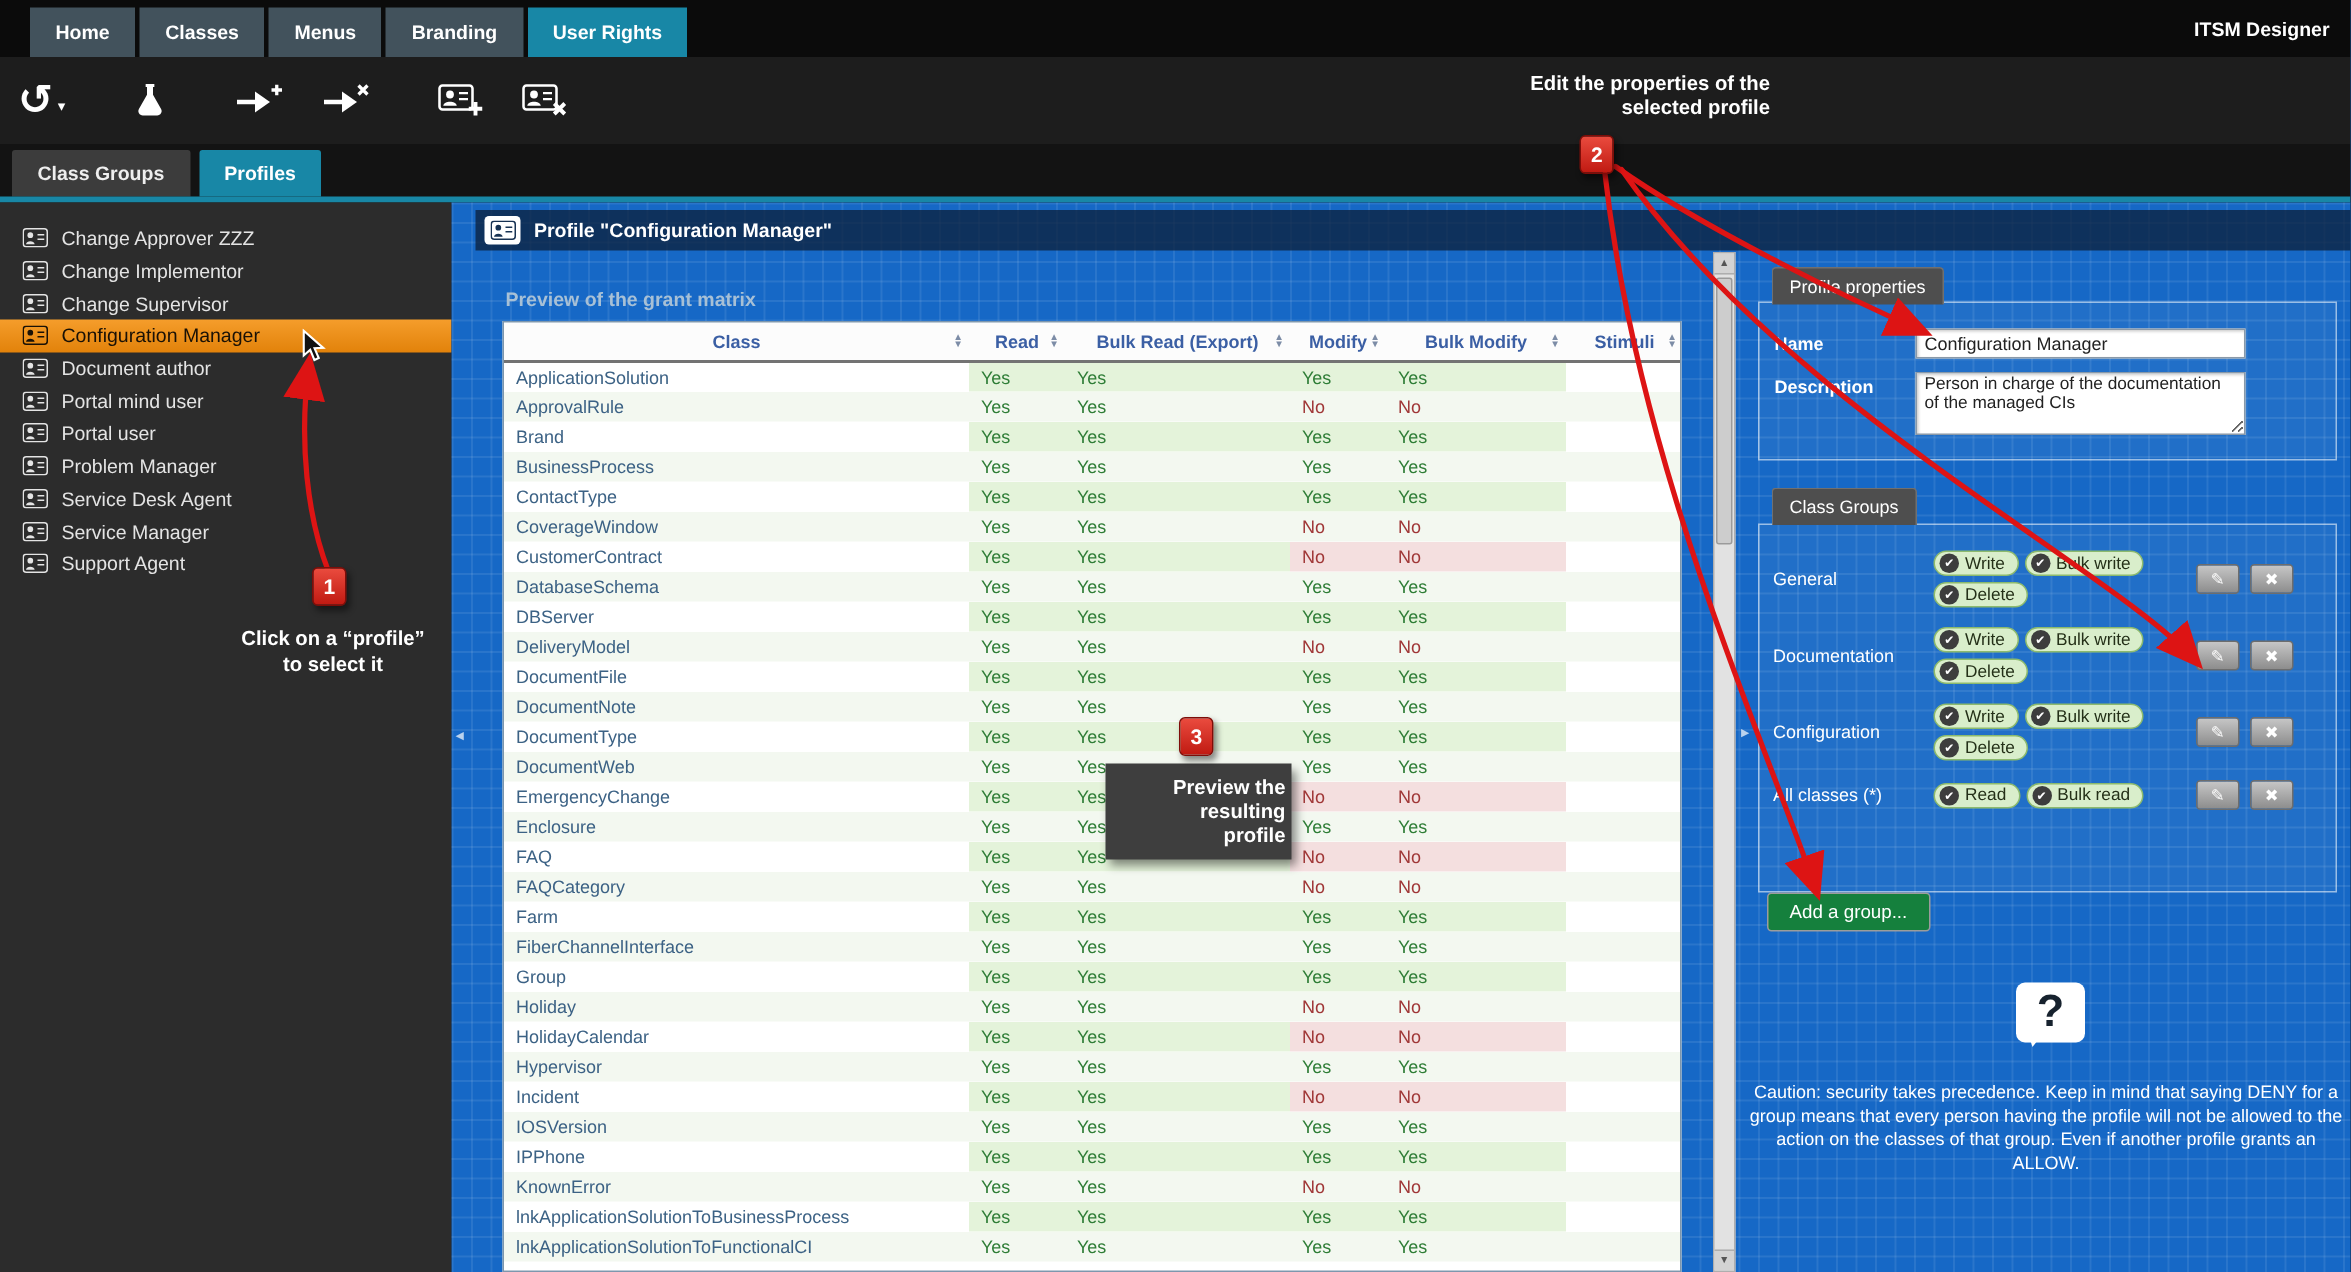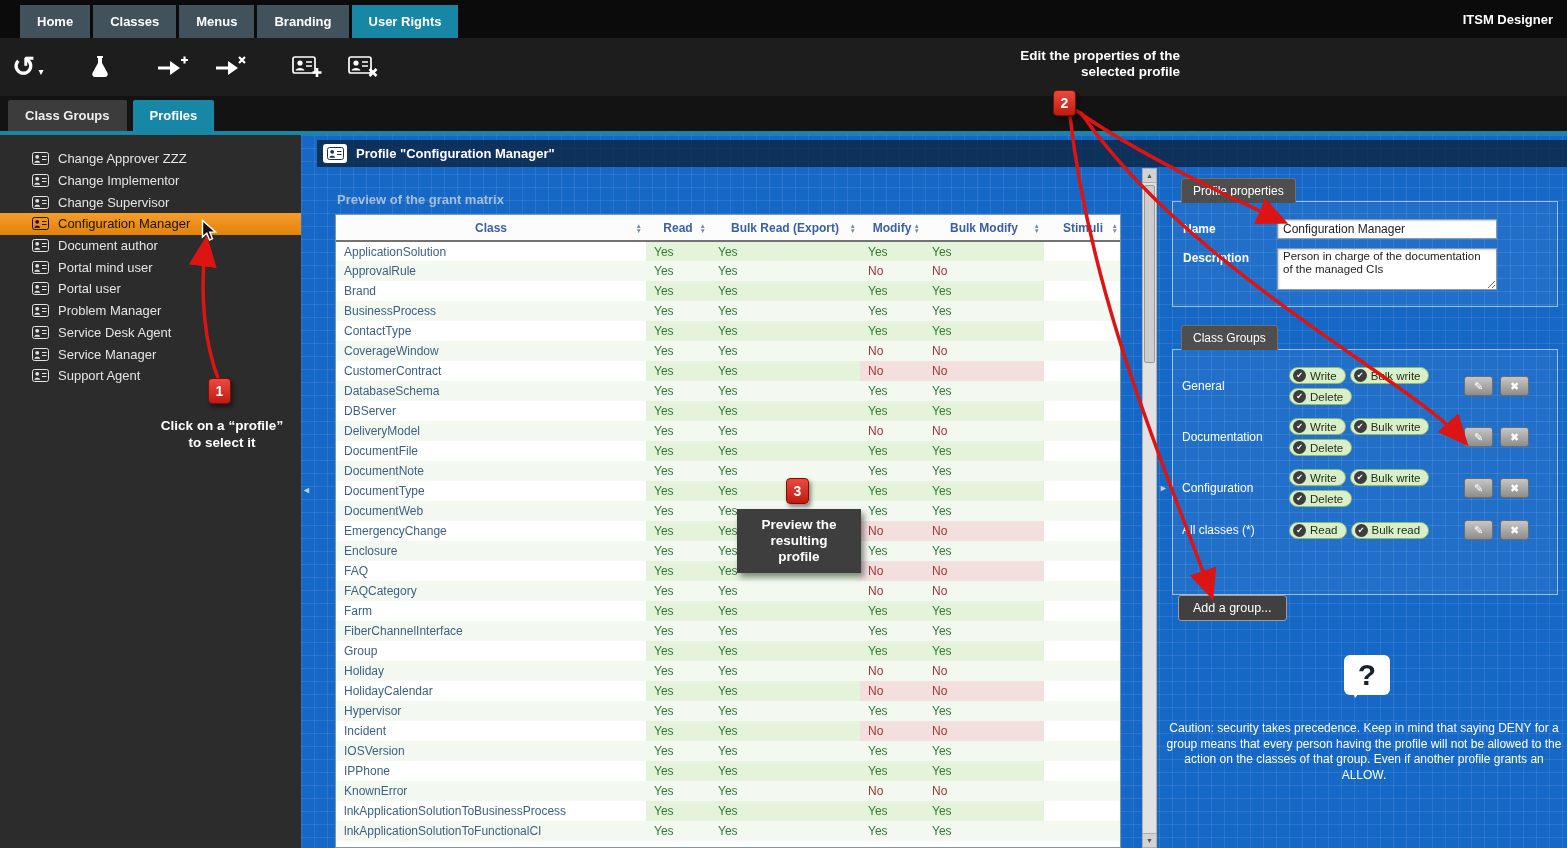--- a/index.html
+++ b/index.html
@@ -25,21 +25,21 @@
 
   
   .tabrow{position:absolute;left:0;top:96px;width:100%;height:39px;background:#131313}
   #tab-row{position:absolute;left:8px;bottom:4px;display:flex;gap:6px}
   .sub-tab{background:#3c3c3c;color:#eee;font-size:13px;font-weight:bold;padding:8px 17px;border-radius:2px 2px 0 0;cursor:pointer}
   .sub-tab.active{background:var(--accent,#1887a6);color:#fff}
   .tab-underline{position:absolute;left:0;bottom:0;width:100%;height:4px;background:var(--accent,#1887a6)}
 
   
   .sidebar{position:absolute;left:0;top:135px;width:301px;bottom:0;background:#2c2c2c;padding-top:13px}
-  .side-item{display:flex;align-items:center;gap:9px;height:21.7px;padding-left:32px;color:#e4e4e4;font-size:13px;cursor:pointer}
+  .side-item{display:flex;align-items:center;gap:9px;height:21.7px;padding-left:15px;color:#e4e4e4;font-size:13px;cursor:pointer}
   .side-item.selected{background:linear-gradient(#f59d2b,#e2820a);color:#191106}
   .card-icon{flex:0 0 auto}
 
   
   .content{position:absolute;left:301px;top:135px;right:0;bottom:0;background-color:var(--grid-blue,#1668c6);
     background-image:linear-gradient(rgba(255,255,255,.085) 1px,transparent 1px),linear-gradient(90deg,rgba(255,255,255,.085) 1px,transparent 1px);
     background-size:13px 13px}
   .content-header{position:absolute;left:16px;top:5px;right:0;height:27px;background:rgba(13,33,61,.78);display:flex;align-items:center;gap:9px;padding-left:6px;color:#fff;font-size:13px;font-weight:bold}
   .title-chip{background:#fff;color:#173253;border-radius:3px;width:24px;height:19px;display:flex;align-items:center;justify-content:center}
   .matrix-label{position:absolute;left:36px;top:57px;color:#a7c0d6;font-size:13px;font-weight:bold}
@@ -70,32 +70,32 @@
   .field-row{display:flex;margin-bottom:9px}
   .field-label{width:94px;color:#fff;font-weight:bold;font-size:12px;padding-top:3px}
   .text-input{width:220px;height:20px;border:1px solid #8a99a8;font-size:12px;padding:1px 5px;background:#fff;color:#222;box-shadow:inset 1px 1px 2px rgba(0,0,0,.2);font-family:inherit}
   textarea.text-input{height:42px;resize:both;line-height:13px;font-size:11.5px}
   .group-row{display:flex;align-items:center;margin-bottom:13px}
   .group-name{width:107px;color:#fff;font-weight:normal;font-size:12px}
   .badges{width:168px;display:flex;flex-wrap:wrap;gap:4px;align-items:center}
   .badge{display:inline-flex;align-items:center;gap:4px;background:#d9eecb;border:1px solid #8cba6d;border-radius:10px;padding:1px 8px 1px 3px;font-size:11.5px;color:#243018}
   .chk{width:13px;height:13px;border-radius:50%;background:#3d3d3d;color:#fff;font-size:8px;display:inline-flex;align-items:center;justify-content:center}
   .mini-btn{width:29px;height:20px;border-radius:3px;background:linear-gradient(#c6c6c6,#8d8d8d);border:1px solid #6d6d6d;color:#fff;font-size:11px;display:flex;align-items:center;justify-content:center;margin-left:7px;cursor:pointer}
-  .add-group-btn{position:absolute;left:21px;top:460px;background:#404040;border:1px solid #9c9c9c;border-radius:3px;color:#fff;font-size:12.5px;padding:5px 14px;cursor:pointer}
+  .add-group-btn{position:absolute;left:21px;top:460px;background:#15803d;border:1px solid #9c9c9c;border-radius:3px;color:#fff;font-size:12.5px;padding:5px 14px;cursor:pointer}
   .help-bubble{position:absolute;left:187px;top:520px;width:46px;height:40px;background:#fff;border-radius:6px;color:#17222e;font-size:30px;font-weight:bold;display:flex;align-items:center;justify-content:center}
   .help-bubble:after{content:"";position:absolute;left:8px;bottom:-8px;border:5px solid transparent;border-top:9px solid #fff;border-left-width:3px;border-right-width:7px}
   .caution{position:absolute;left:8px;top:586px;width:398px;color:#fff;font-size:12px;line-height:15.5px;text-align:center}
 
   
   .num-badge{position:absolute;width:23px;height:26px;background:linear-gradient(#ea4b3e,#c01a12);border:1px solid #7e0d08;border-radius:4px;color:#fff;font-weight:bold;font-size:14px;display:flex;align-items:center;justify-content:center;box-shadow:2px 3px 4px rgba(0,0,0,.45);z-index:60}
   #badge1{left:208px;top:378px}
   #badge2{left:1053px;top:90px}
   #badge3{left:786px;top:478px}
   .anno-text{position:absolute;left:146px;top:417px;width:152px;color:#fff;font-weight:bold;font-size:13.5px;text-align:center;white-space:pre-line;line-height:17px;z-index:60}
-  .tooltip3{position:absolute;left:737px;top:509px;width:124px;background:#3e3e3e;color:#fff;font-weight:bold;font-size:13.5px;text-align:center;white-space:pre-line;line-height:16px;padding:8px 4px;box-shadow:3px 4px 6px rgba(0,0,0,.45);z-index:55}
+  .tooltip3{position:absolute;left:737px;top:509px;width:124px;background:#3e3e3e;color:#fff;font-weight:bold;font-size:13.5px;text-align:right;white-space:pre-line;line-height:16px;padding:8px 4px;box-shadow:3px 4px 6px rgba(0,0,0,.45);z-index:55}
   .overlay-svg{position:absolute;left:0;top:0;z-index:58;pointer-events:none}
   .cursor-svg{position:absolute;left:201px;top:219px;z-index:70;pointer-events:none}
   .splitter{position:absolute;color:rgba(255,255,255,.7);font-size:9px;z-index:5}
   .split-left{left:302px;top:485px}
   .split-right{left:1159px;top:483px}
 </style>
 </head>
 <body>
 
 <div class="topnav">

